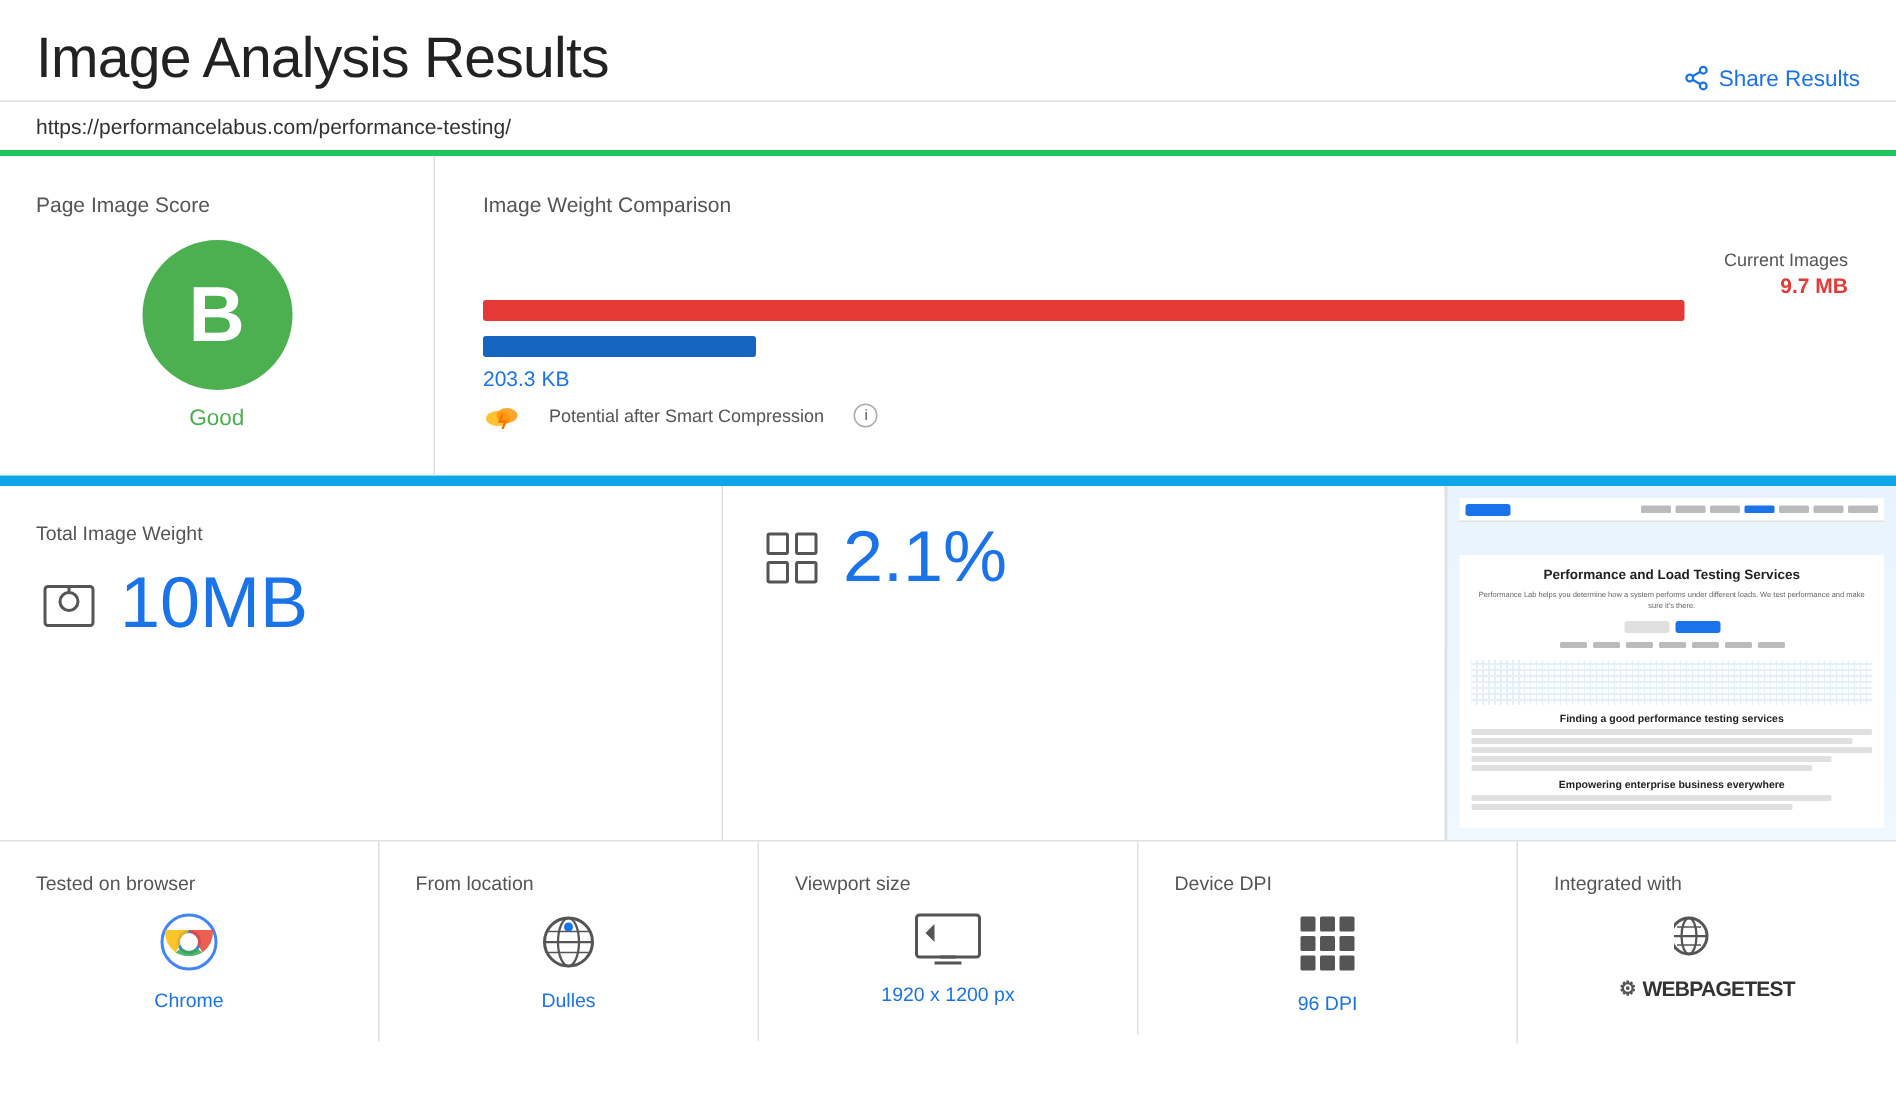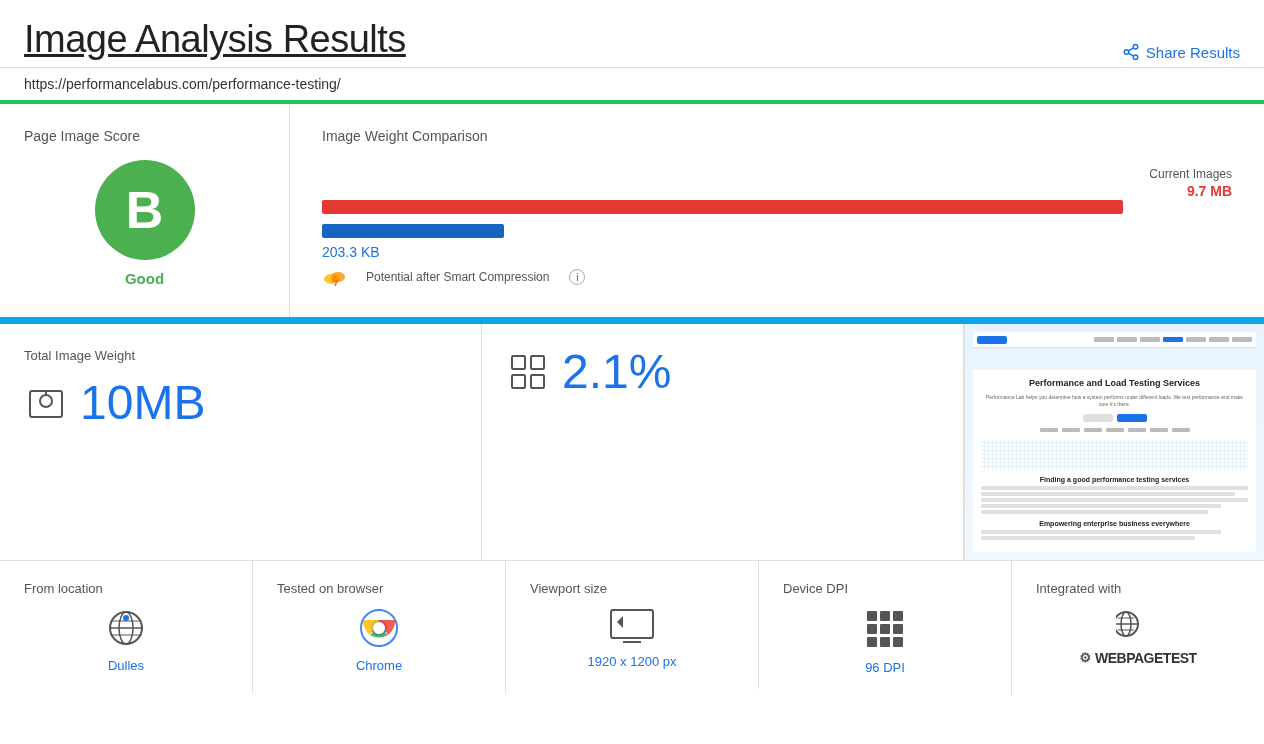--- a/index.html
+++ b/index.html
@@ -16,21 +16,20 @@
       border-bottom: 1px solid #e0e0e0;
       display: flex;
       align-items: flex-end;
       justify-content: space-between;
     }
     .page-title {
       font-size: 38px;
       font-weight: 300;
       color: #222;
       letter-spacing: -0.5px;
-      text-decoration: underline;
     }
     .share-btn {
       display: flex;
       align-items: center;
       gap: 6px;
       color: #1a73e8;
       font-size: 15px;
       cursor: pointer;
       text-decoration: none;
       white-space: nowrap;
@@ -80,21 +79,21 @@
       margin: 0 auto 10px auto;
     }
     .score-circle-letter {
       color: #fff;
       font-size: 52px;
       font-weight: bold;
     }
     .score-good {
       color: #4caf50;
       font-size: 15px;
-      font-weight: bold;
+      font-weight: normal;
       text-align: center;
       width: 100%;
     }
     .score-circle-wrap {
       display: flex;
       flex-direction: column;
       align-items: center;
       width: 100%;
     }
     
@@ -511,50 +510,50 @@
           <div class="mock-text-line" style="width:80%"></div>
         </div>
       </div>
     </div>
   </div>
 </div>
 
 <div class="bottom-section">
 
   <div class="info-panel">
+    <div class="info-label">Tested on browser</div>
+    <div class="info-icon-wrap">
+      <div class="info-icon">
+        <svg width="40" height="40" viewBox="0 0 40 40">
+          <circle cx="20" cy="20" r="18" fill="none" stroke="#4285f4" stroke-width="2"></circle>
+          <circle cx="20" cy="20" r="8" fill="#4285f4"></circle>
+          <path d="M20 12 L36 12 A18 18 0 0 1 29 27 Z" fill="#ea4335" opacity="0.85"></path>
+          <path d="M20 12 L4 12 A18 18 0 0 0 11 27 Z" fill="#fbbc05" opacity="0.85"></path>
+          <path d="M11 27 L20 20 L29 27 A18 18 0 0 1 11 27 Z" fill="#34a853" opacity="0.85"></path>
+          <circle cx="20" cy="20" r="6" fill="white"></circle>
+        </svg>
+      </div>
+      <span class="info-value">Chrome</span>
+    </div>
+  </div>
+
+  <div class="info-panel">
     <div class="info-label">From location</div>
     <div class="info-icon-wrap">
       <div class="info-icon">
         <svg width="40" height="40" viewBox="0 0 40 40" fill="none">
           <circle cx="20" cy="20" r="16" stroke="#555" stroke-width="2"></circle>
           <ellipse cx="20" cy="20" rx="7" ry="16" stroke="#555" stroke-width="1.5"></ellipse>
           <line x1="4" y1="20" x2="36" y2="20" stroke="#555" stroke-width="1.5"></line>
           <line x1="6" y1="13" x2="34" y2="13" stroke="#555" stroke-width="1"></line>
           <line x1="6" y1="27" x2="34" y2="27" stroke="#555" stroke-width="1"></line>
           <circle cx="20" cy="10" r="3" fill="#1a73e8"></circle>
         </svg>
       </div>
       <span class="info-value">Dulles</span>
-    </div>
-  </div>
-
-  <div class="info-panel">
-    <div class="info-label">Tested on browser</div>
-    <div class="info-icon-wrap">
-      <div class="info-icon">
-        <svg width="40" height="40" viewBox="0 0 40 40">
-          <circle cx="20" cy="20" r="18" fill="none" stroke="#4285f4" stroke-width="2"></circle>
-          <circle cx="20" cy="20" r="8" fill="#4285f4"></circle>
-          <path d="M20 12 L36 12 A18 18 0 0 1 29 27 Z" fill="#ea4335" opacity="0.85"></path>
-          <path d="M20 12 L4 12 A18 18 0 0 0 11 27 Z" fill="#fbbc05" opacity="0.85"></path>
-          <path d="M11 27 L20 20 L29 27 A18 18 0 0 1 11 27 Z" fill="#34a853" opacity="0.85"></path>
-          <circle cx="20" cy="20" r="6" fill="white"></circle>
-        </svg>
-      </div>
-      <span class="info-value">Chrome</span>
     </div>
   </div>
 
   <div class="info-panel">
     <div class="info-label">Viewport size</div>
     <div class="info-icon-wrap">
       <div class="info-icon">
         <svg width="46" height="36" viewBox="0 0 46 36" fill="none">
           <rect x="2" y="2" width="42" height="28" rx="2" stroke="#555" stroke-width="2"></rect>
           <line x1="18" y1="30" x2="28" y2="30" stroke="#555" stroke-width="2"></line>

